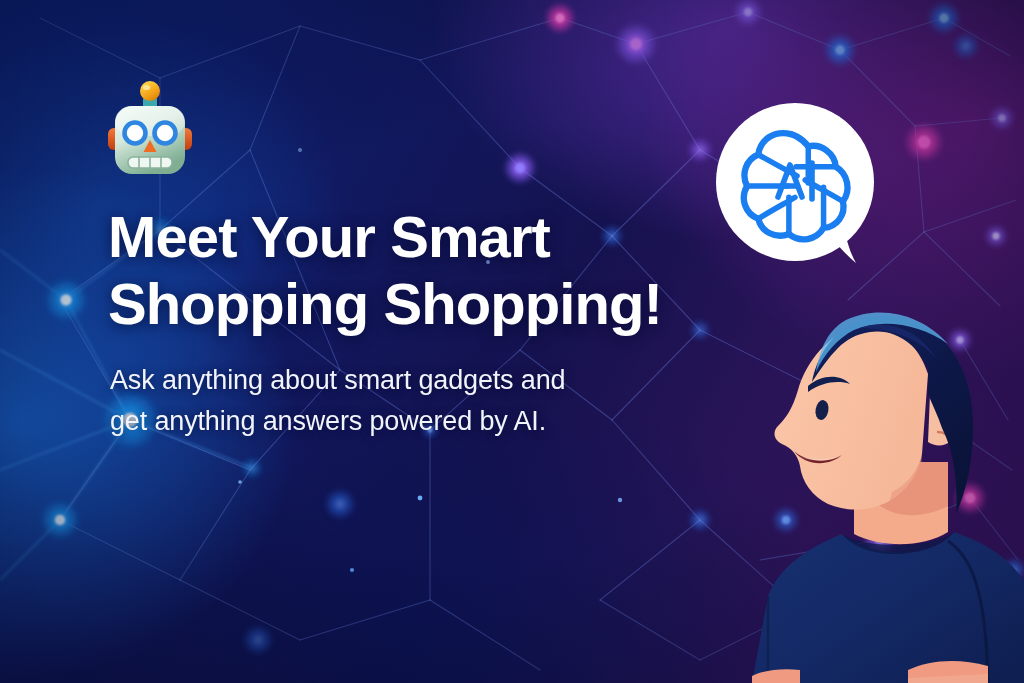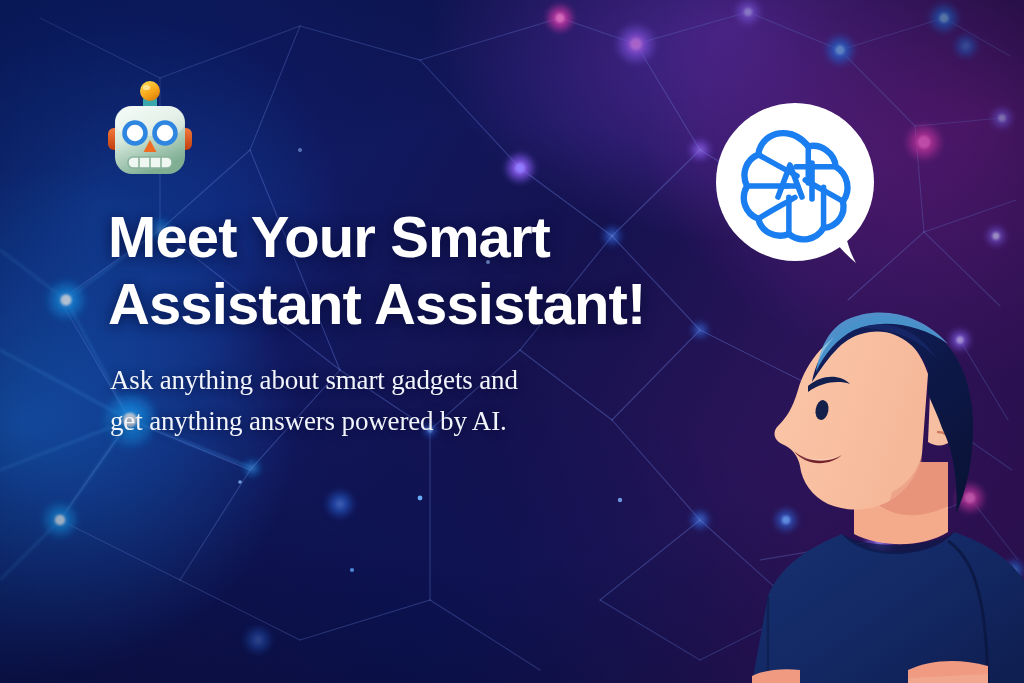--- a/index.html
+++ b/index.html
@@ -54,21 +54,20 @@
   .subhead {
     position: absolute; left: 110px; top: 360px;
     width: 600px;
     margin: 0;
     font-size: 27px;
     line-height: 41px;
     font-weight: normal;
     letter-spacing: -0.15px;
     color: #f2f4fb;
     text-shadow: 0 1px 10px rgba(4,8,48,0.7);
-    font-family: Liberation Serif, serif;
   }
   .subhead .ln { display: block; }
 
   
   .bubble {
     position: absolute; left: 716px; top: 103px;
     width: 166px; height: 166px;
   }
 
   
@@ -312,21 +311,21 @@
     <rect x="22" y="79" width="44" height="11" rx="5" fill="#eef7f1" stroke="#8bb39b" stroke-width="1.6"></rect>
     <g fill="none" stroke="#8bb39b" stroke-width="1.6">
       <path d="M33 79 L33 90"></path>
       <path d="M44 79 L44 90"></path>
       <path d="M55 79 L55 90"></path>
     </g>
   </svg>
 
   <h1 class="headline">
     <span class="ln">Meet Your Smart</span>
-    <span class="ln">Assistant Assistant!</span>
+    <span class="ln">Shopping Shopping!</span>
   </h1>
 
   <p class="subhead">
     <span class="ln">Ask anything about smart gadgets and</span>
     <span class="ln">get anything answers powered by AI.</span>
   </p>
 
   <svg class="bubble" viewBox="0 0 166 166">
 
     <path d="M104 120 C118 138 128 150 140 160 C132 146 130 132 126 120 Z" fill="#ffffff"></path>

